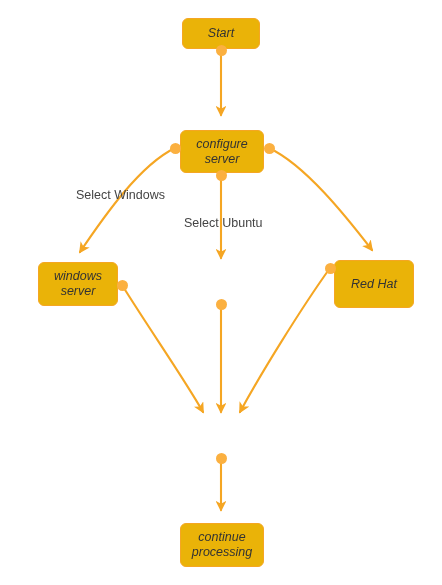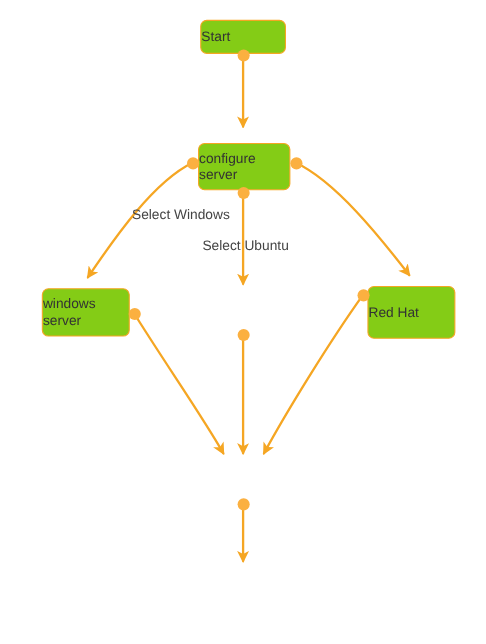--- a/index.html
+++ b/index.html
@@ -20,30 +20,31 @@
     left: 0;
     top: 0;
     width: 442px;
     height: 585px;
   }
   .node {
     position: absolute;
     box-sizing: border-box;
     border: 1.4px solid #F5A623;
     border-radius: 6px;
-    background: #84cc16;
+    background: #eab308;
     color: #333333;
     font-size: 12.5px;
     line-height: 15px;
     display: flex;
     flex-direction: column;
-    align-items: flex-start;
+    align-items: center;
     justify-content: center;
     text-align: center;
     z-index: 3;
+    font-style: italic;
   }
   .node .line {
     display: block;
     white-space: nowrap;
   }
   .edge-label {
     position: absolute;
     color: #444444;
     font-size: 12.5px;
     line-height: 15px;
@@ -109,17 +110,21 @@
     <span class="line">windows</span>
     <span class="line">server</span>
   </div>
 
 
   <div class="node" style="left:334px; top:260px; width:80px; height:48px;">
     <span class="line">Red Hat</span>
   </div>
 
 
+  <div class="node" style="left:180px; top:523px; width:84px; height:44px;">
+    <span class="line">continue</span>
+    <span class="line">processing</span>
+  </div>
 
-  <div class="edge-label" style="left:76px; top:188px;margin-left:44px;">Select Windows</div>
+  <div class="edge-label" style="left:76px; top:188px;">Select Windows</div>
   <div class="edge-label" style="left:184px; top:216px;">Select Ubuntu</div>
 
 </div>
 
 </body></html>

